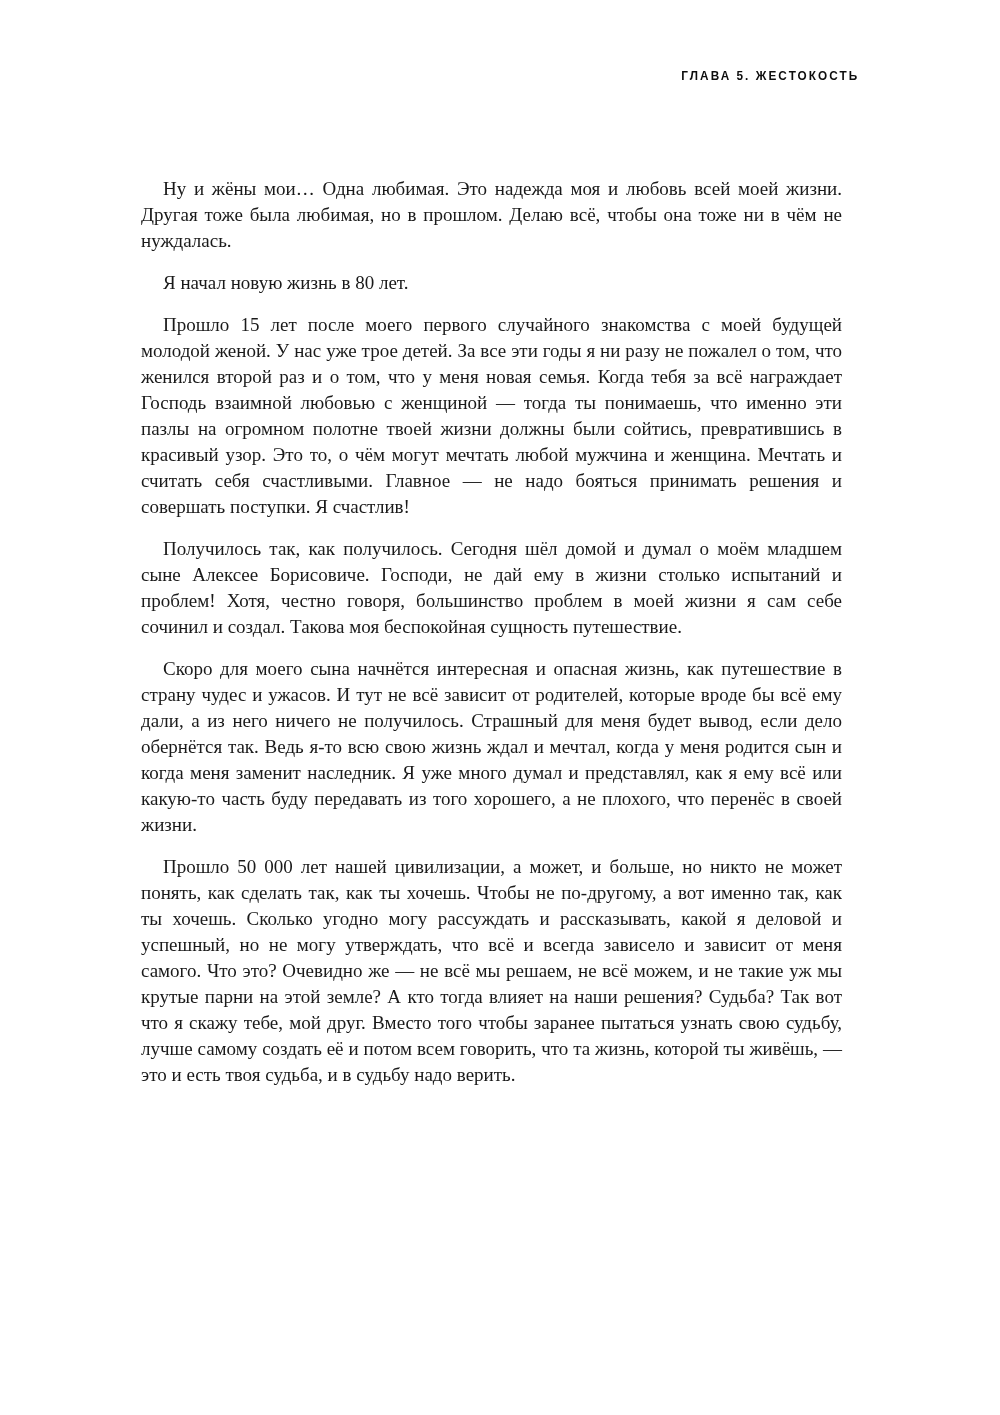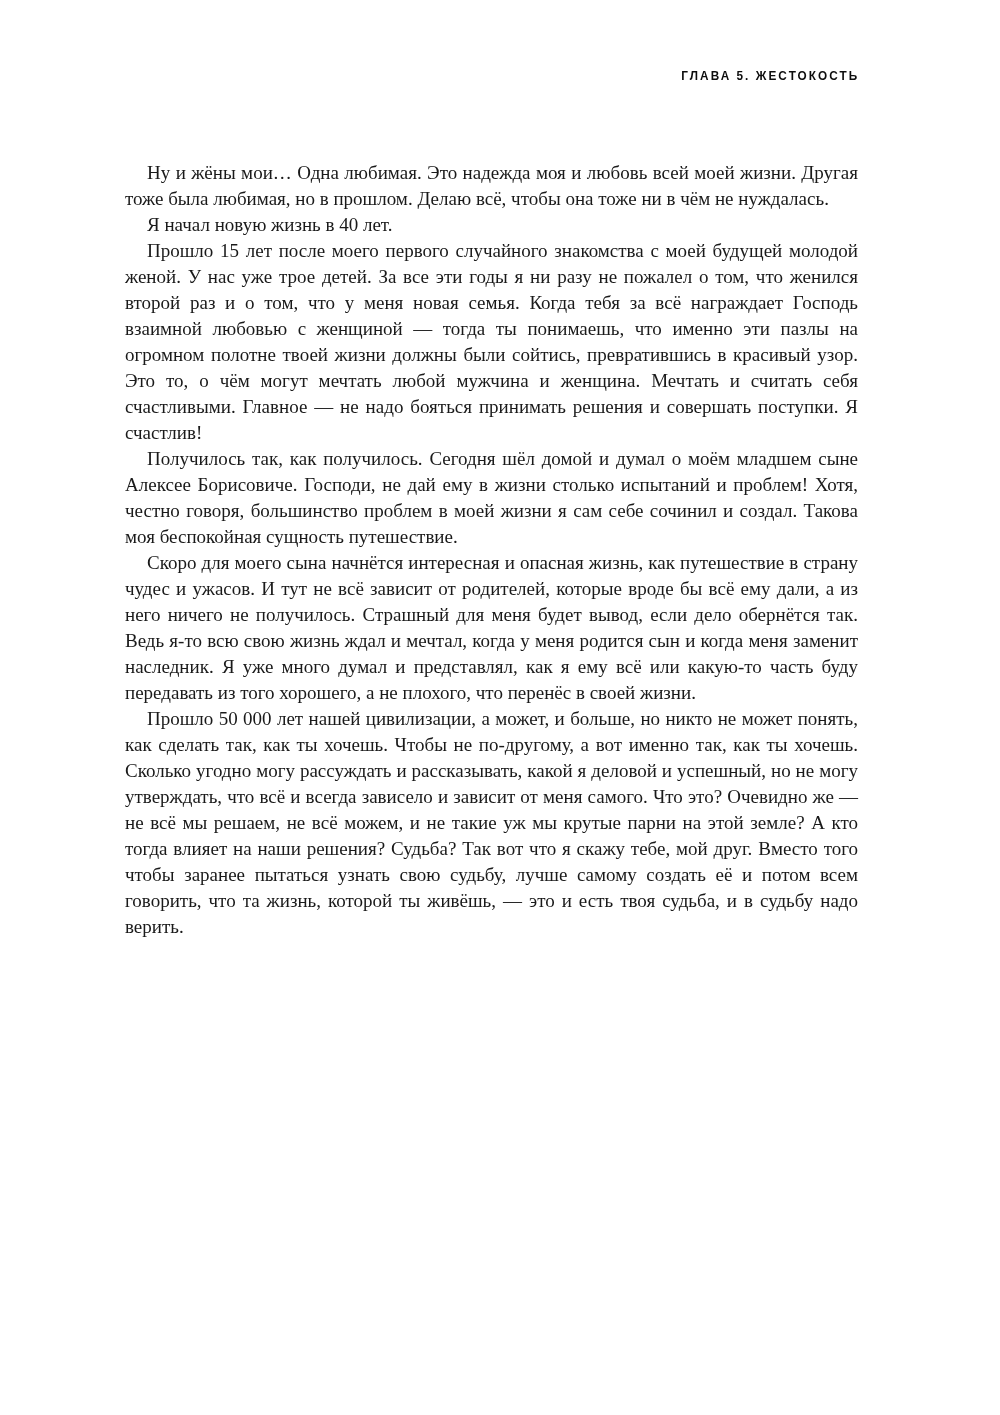--- a/index.html
+++ b/index.html
@@ -27,38 +27,38 @@
     transform-origin: right top;
     white-space: nowrap;
   }
   .text-block {
     position: absolute;
     left: 125px;
     top: 160px;
     width: 733px;
   }
   .text-block p {
-    margin: 0;
+    margin: 16px;
     font-family: "Liberation Serif", "DejaVu Serif", serif;
     font-size: 19px;
     line-height: 26px;
     text-align: justify;
     text-indent: 22px;
     color: #1a1a1a;
     hyphens: auto;
     -webkit-hyphens: auto;
   }
 </style>
 </head>
 <body>
 
 <div class="page">
   <div class="running-head">ГЛАВА 5. ЖЕСТОКОСТЬ</div>
 
   <div class="text-block">
     <p>Ну и жёны мои… Одна любимая. Это надежда моя и любовь всей моей жизни. Другая тоже была любимая, но в прошлом. Делаю всё, чтобы она тоже ни в чём не нуждалась.</p>
-    <p>Я начал новую жизнь в 40 лет.</p>
+    <p>Я начал новую жизнь в 80 лет.</p>
     <p>Прошло 15 лет после моего первого случайного знакомства с моей будущей молодой женой. У нас уже трое детей. За все эти годы я ни разу не пожалел о том, что женился второй раз и о том, что у меня новая семья. Когда тебя за всё награждает Господь взаимной любовью с женщиной — тогда ты понимаешь, что именно эти пазлы на огромном полотне твоей жизни должны были сойтись, превратившись в красивый узор. Это то, о чём могут мечтать любой мужчина и женщина. Мечтать и считать себя счастливыми. Главное — не надо бояться принимать решения и совершать поступки. Я счастлив!</p>
     <p>Получилось так, как получилось. Сегодня шёл домой и думал о моём младшем сыне Алексее Борисовиче. Господи, не дай ему в жизни столько испытаний и проблем! Хотя, честно говоря, большинство проблем в моей жизни я сам себе сочинил и создал. Такова моя беспокойная сущность путешествие.</p>
     <p>Скоро для моего сына начнётся интересная и опасная жизнь, как путешествие в страну чудес и ужасов. И тут не всё зависит от родителей, которые вроде бы всё ему дали, а из него ничего не получилось. Страшный для меня будет вывод, если дело обернётся так. Ведь я-то всю свою жизнь ждал и мечтал, когда у меня родится сын и когда меня заменит наследник. Я уже много думал и представлял, как я ему всё или какую-то часть буду передавать из того хорошего, а не плохого, что перенёс в своей жизни.</p>
     <p>Прошло 50 000 лет нашей цивилизации, а может, и больше, но никто не может понять, как сделать так, как ты хочешь. Чтобы не по-другому, а вот именно так, как ты хочешь. Сколько угодно могу рассуждать и рассказывать, какой я деловой и успешный, но не могу утверждать, что всё и всегда зависело и зависит от меня самого. Что это? Очевидно же — не всё мы решаем, не всё можем, и не такие уж мы крутые парни на этой земле? А кто тогда влияет на наши решения? Судьба? Так вот что я скажу тебе, мой друг. Вместо того чтобы заранее пытаться узнать свою судьбу, лучше самому создать её и потом всем говорить, что та жизнь, которой ты живёшь, — это и есть твоя судьба, и в судьбу надо верить.</p>
   </div>
 </div>
 
 </body></html>

